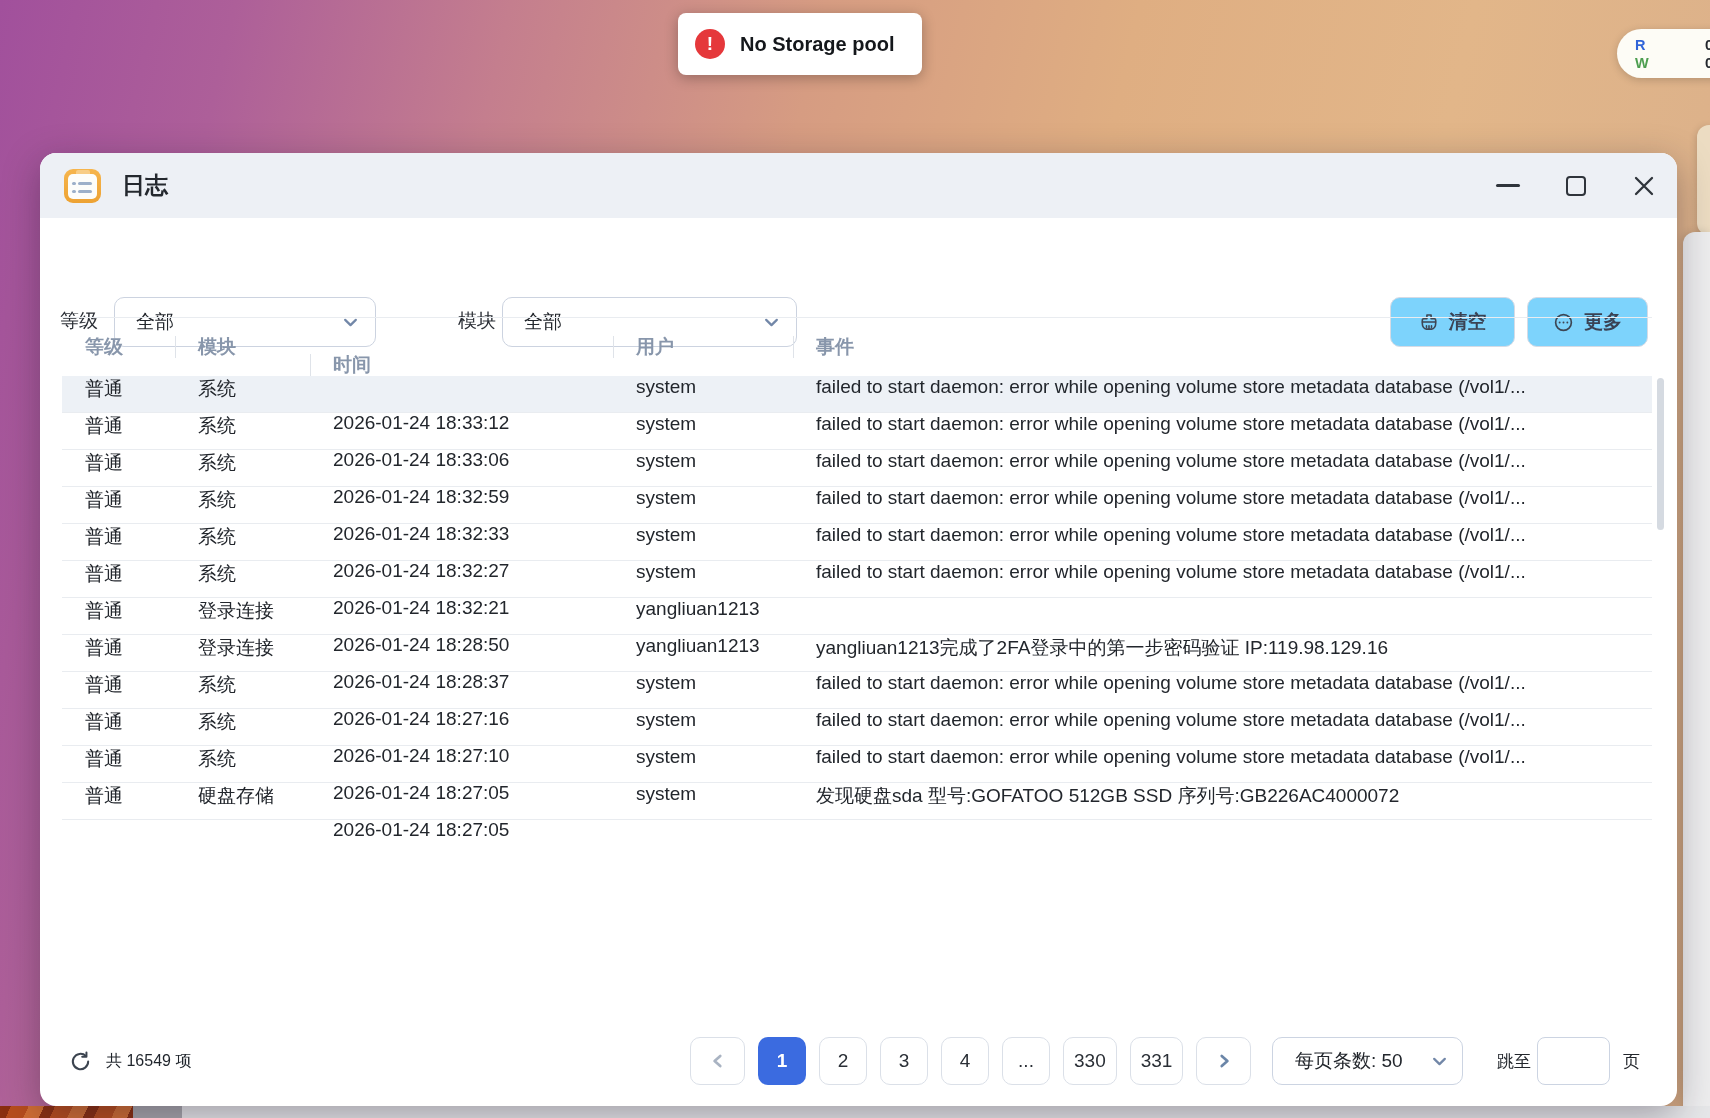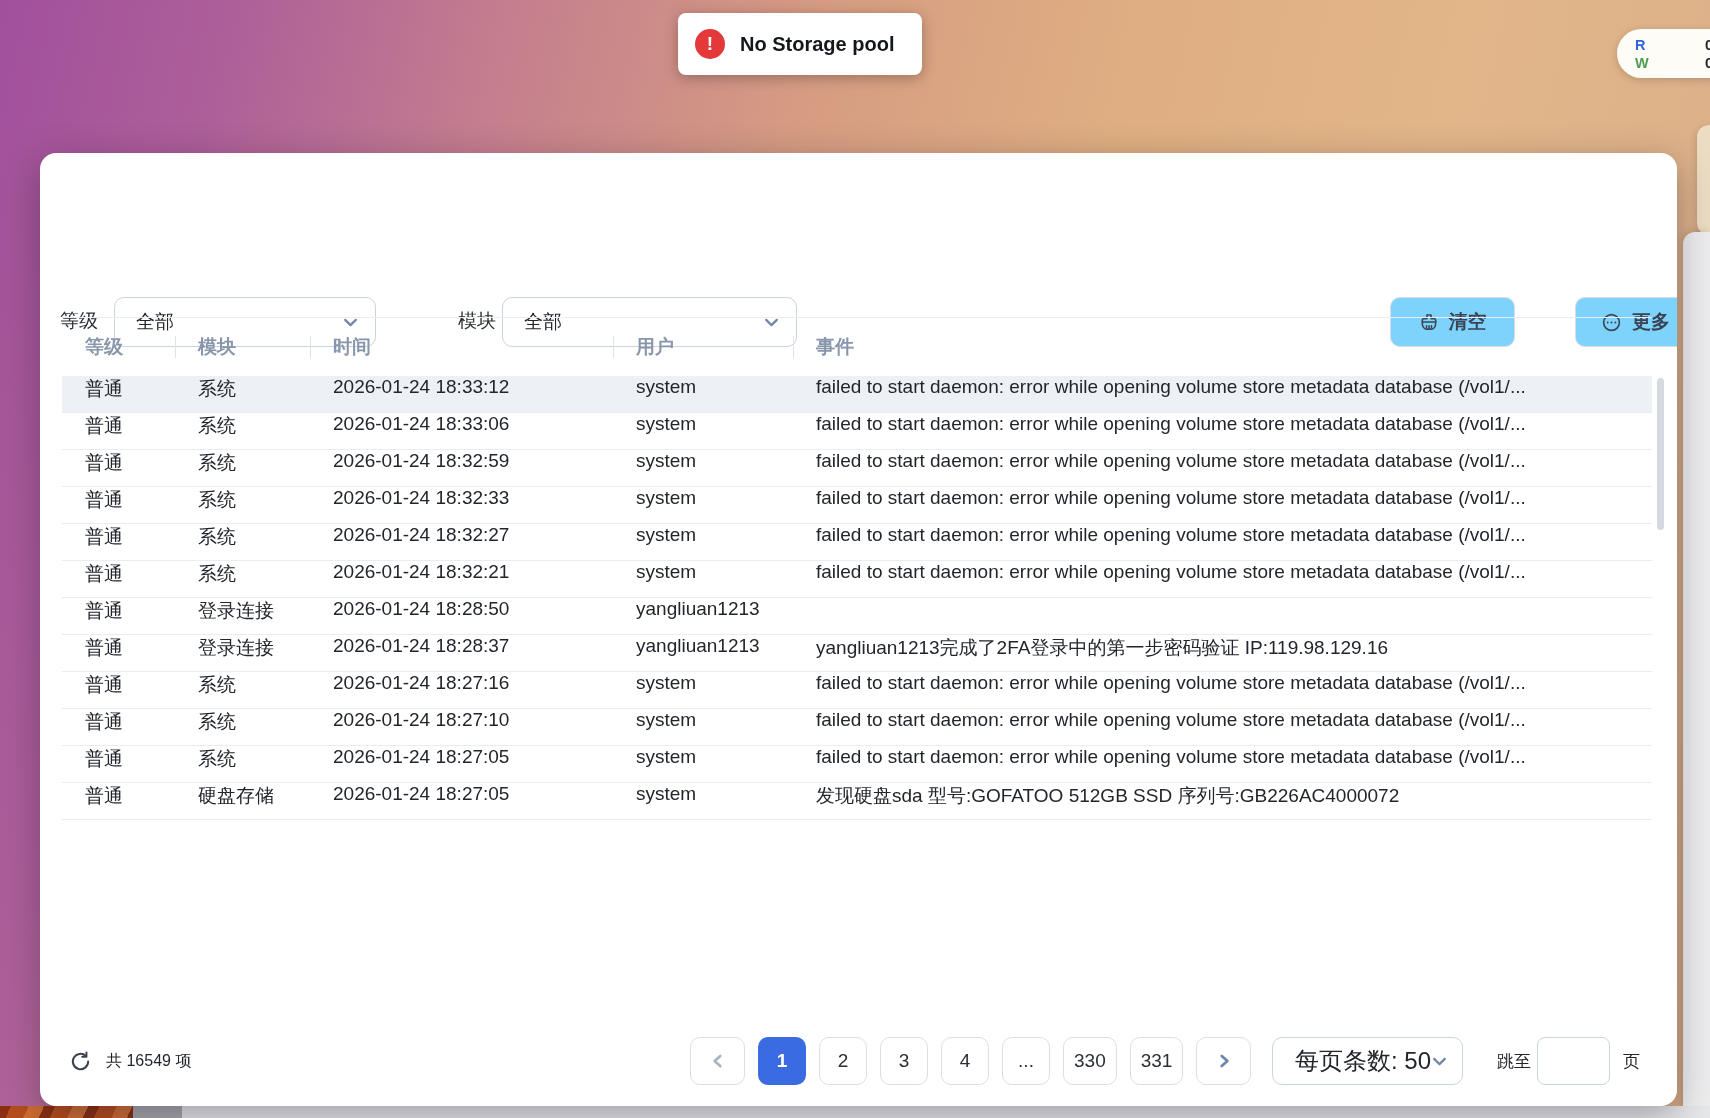--- a/index.html
+++ b/index.html
@@ -54,50 +54,50 @@
   
   .filters { position:absolute; left:0; top:65px; width:100%; height:99px; }
   .flabel { position:absolute; top:103px; transform:translateY(-50%); font-size:19px; color:#2a2e35; }
   .flabel.level { left:20px; } .flabel.module { left:418px; }
   .dropdown { position:absolute; top:79px; height:50px; background:#fff; border:1px solid #ccd3e0; border-radius:10px;
     display:flex; align-items:center; padding:0 16px 0 21px; cursor:pointer; }
   .dd-level { left:74px; width:262px; } .dd-module { left:462px; width:295px; }
   .dd-text { font-size:19px; color:#22262c; flex:1; }
   .tool-btn { position:absolute; top:79px; height:50px; background:#7dd3fc; border:1px solid #d6dbe5; border-radius:10px;
     display:flex; align-items:center; justify-content:center; gap:10px; cursor:pointer; }
-  .btn-clear { left:1350px; width:125px; } .btn-more { left:1487px; width:121px;margin-left:48px; }
+  .btn-clear { left:1350px; width:125px; } .btn-more { left:1487px; width:121px; }
   .tool-btn span { font-size:19px; font-weight:600; color:#3a4254; }
 
   
   .logtable { position:absolute; left:22px; top:164px; width:1590px; }
   .thead { display:flex; height:59px; align-items:center; border-top:1px solid #e9ecf0; }
   .th { position:relative; font-size:19px; font-weight:bold; color:#8896ab; padding-left:23px; }
   .th .sep { position:absolute; left:0; top:50%; transform:translateY(-50%); width:1px; height:22px; background:#dfe3e9; }
   .col0 { width:113px; flex:0 0 auto; } .col1 { width:135px; flex:0 0 auto; }
-  .col2 { width:303px; flex:0 0 auto; } .col3 { width:180px; flex:0 0 auto; }
+  .col2 { width:303px; flex:0 0 auto;margin-top:36px; } .col3 { width:180px; flex:0 0 auto; }
   .col4 { flex:1; min-width:0; }
   .tbody { height:634px; overflow:hidden; }
   .tr { display:flex; height:37px; align-items:flex-start; border-bottom:1px solid #e9ecf0; cursor:pointer; }
   .tr.hl { background:#edf1f6; }
   .td { font-size:19px; color:#22262c; padding-left:23px; white-space:nowrap; overflow:hidden; }
   .scrollthumb { position:absolute; right:-12px; top:61px; width:7px; height:152px; background:#d5dae1; border-radius:4px; cursor:pointer; }
 
   
   .pagination { position:absolute; left:0; top:884px; width:100%; height:48px; }
   .pg-left { position:absolute; left:27px; top:0; height:48px; display:flex; align-items:center; gap:13px; }
   .pg-total { font-size:16px; color:#1f242b; }
   .refresh-btn { width:26px; height:26px; display:flex; align-items:center; justify-content:center; cursor:pointer; }
   .pg-pages { position:absolute; left:650px; top:0; display:flex; gap:13px; }
   .pbtn { min-width:48px; height:48px; padding:0 10px; background:#fff; border:1px solid #dbe0e8; border-radius:10px;
     display:flex; align-items:center; justify-content:center; font-size:19px; color:#2a2f36; cursor:pointer; }
   .pbtn.nav { width:55px; }
   .pbtn.active { border:none; color:#fff; font-weight:600; }
   .pg-size { position:absolute; left:1232px; top:0; width:191px; height:48px; border:1px solid #ccd4e2; border-radius:10px;
     background:#fff; display:flex; align-items:center; padding:0 14px 0 22px; cursor:pointer; }
-  .pg-size .pstext { font-size:24px; color:#22262c; flex:1; white-space:nowrap; }
+  .pg-size .pstext { font-size:19px; color:#22262c; flex:1; white-space:nowrap; }
   .pg-jump { position:absolute; left:1457px; top:0; height:48px; display:flex; align-items:center; }
   .pg-jump .jlabel { font-size:17px; color:#22262c; }
   .jump-input { width:73px; height:48px; margin:0 13px 0 6px; border:1px solid #ccd4e2; border-radius:8px;
     background:#fff; font-size:19px; padding:0 10px; color:#22262c; outline:none; }
 </style>
 </head>
 <body>
 
 <div class="screen">
 
@@ -118,20 +118,44 @@
       <span class="rw-val">0</span>
     </div>
     <div class="rw-row">
       <span class="rw-w" style="color: rgb(77, 158, 80);">W</span>
       <span class="rw-val">0</span>
     </div>
   </div>
 
   <div class="window">
 
+    <div class="titlebar">
+      <div class="app-icon">
+        <div class="clip"></div>
+          <div class="pad"></div>
+        <div class="li d1"></div>
+          <div class="li b1"></div>
+        <div class="li d2"></div>
+          <div class="li b2"></div>
+      </div>
+      <div class="win-title">日志</div>
+      <div class="win-controls">
+        <div class="ctl">
+            <div class="min-glyph"></div>
+          </div>
+        <div class="ctl">
+            <div class="max-glyph"></div>
+          </div>
+        <div class="ctl">
+          <svg width="24" height="24" viewBox="0 0 24 24">
+              <path d="M4 4 L20 20 M20 4 L4 20" stroke="#2f343b" stroke-width="2.3" stroke-linecap="round"></path>
+            </svg>
+        </div>
+      </div>
+    </div>
 
     <div class="filters">
       <div class="flabel level">等级</div>
       <div class="dropdown dd-level">
         <span class="dd-text">全部</span>
         <svg width="17" height="17" viewBox="0 0 16 16">
             <path d="M3 5.5 L8 10.5 L13 5.5" stroke="#7287a8" stroke-width="2.1" fill="none" stroke-linecap="round" stroke-linejoin="round"></path>
           </svg>
       </div>
       <div class="flabel module">模块</div>

